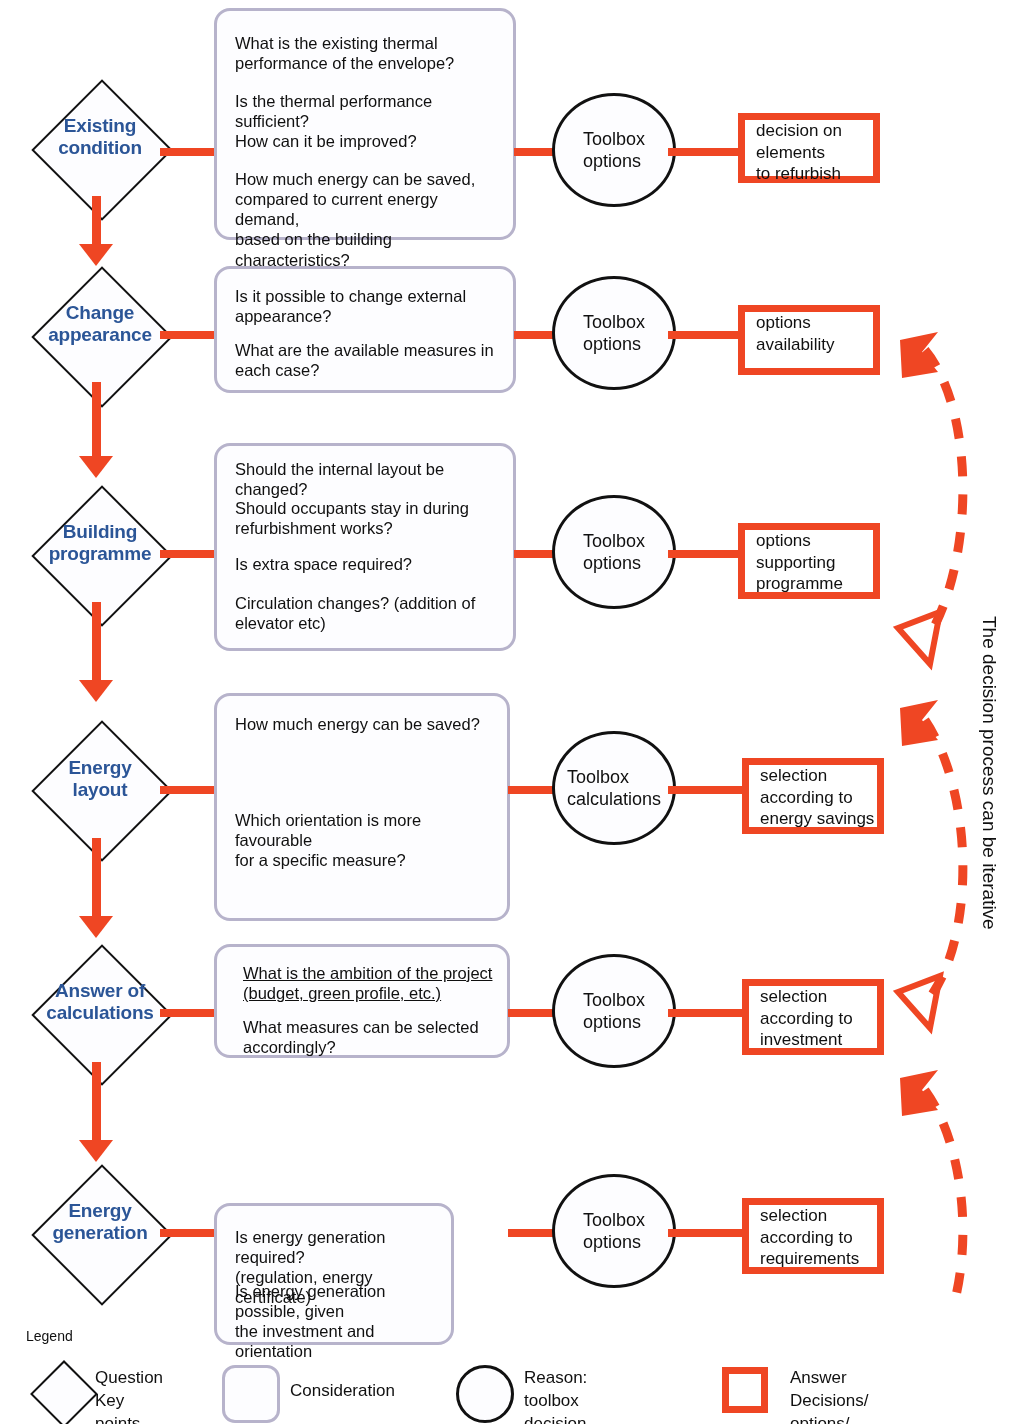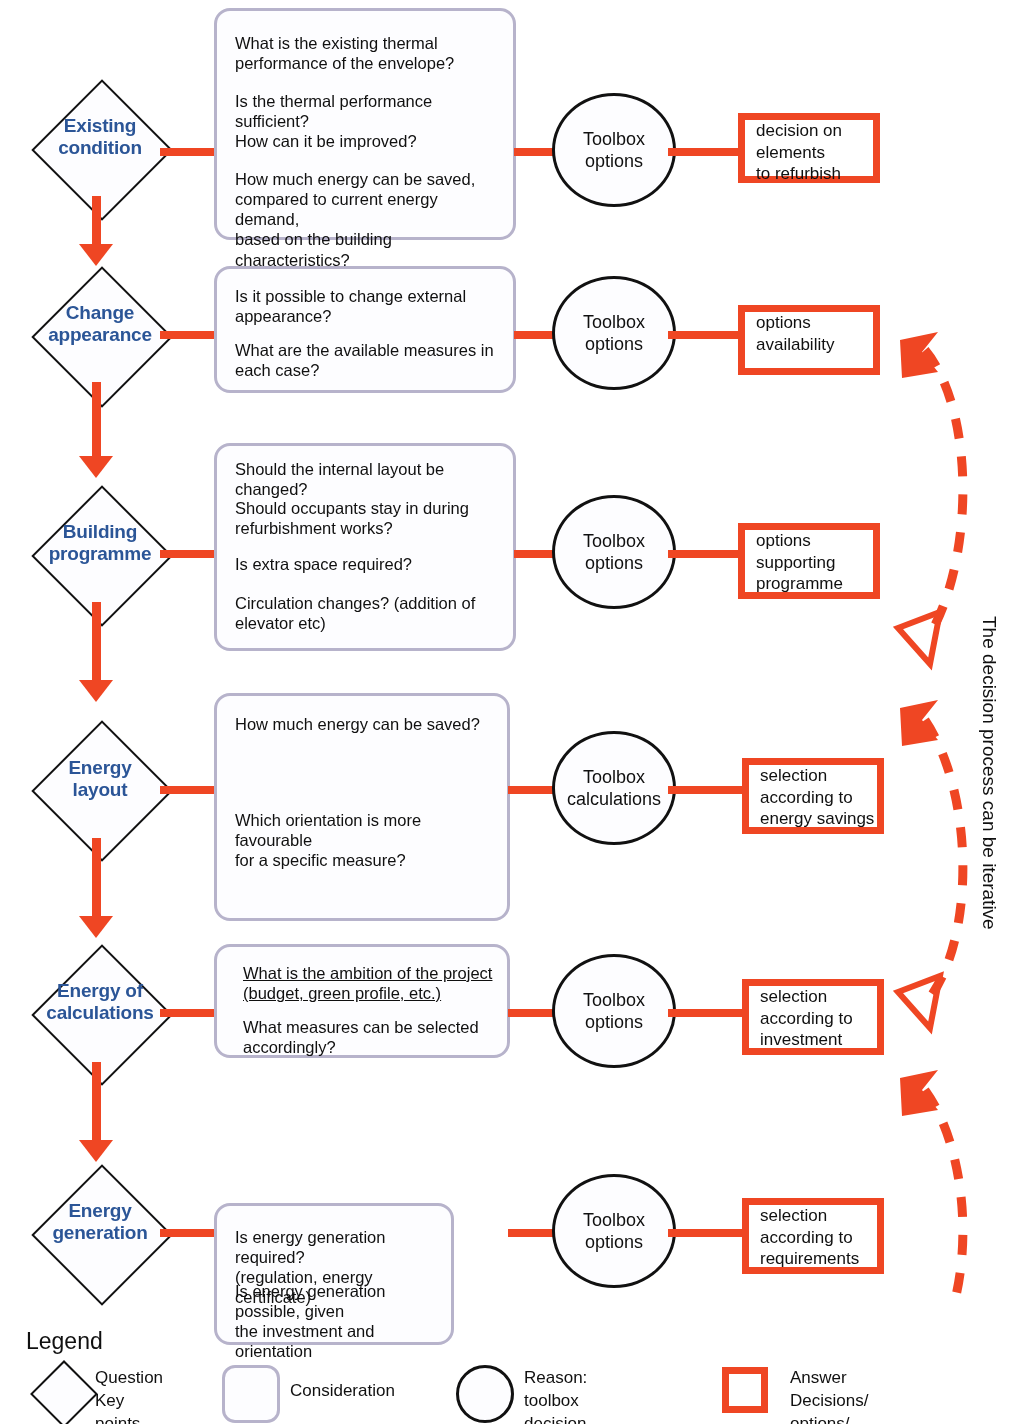--- a/index.html
+++ b/index.html
@@ -58,21 +58,20 @@
     line-height:1.22;
   }
 
   
   .circle{
     position:absolute;
     border:3px solid #111111;
     border-radius:50%;
     background:#fdfdff;
     display:flex;align-items:center;justify-content:center;
-    text-align:center;
     font-size:18px;
     line-height:1.24;
     color:#101010;
     box-sizing:border-box;
   }
 
   
   .answer{
     position:absolute;
     border:7px solid #EF4623;
@@ -92,21 +91,21 @@
     color:#101010;
     white-space:nowrap;
     transform-origin:0 0;
     transform:rotate(90deg);
   }
   #dashcurve{position:absolute;left:880px;top:300px;}
 
   
   .legend-title{
     position:absolute;
-    font-size:23px;color:#101010;
+    font-size:14px;color:#101010;
   }
   .legend-item{position:absolute;}
   .legend-text{
     position:absolute;
     font-size:17px;color:#101010;line-height:1.35;
   }
   .lg-diamond{
     position:absolute;width:44px;height:44px;
     border:2.5px solid #111111;background:#fdfdff;
     transform:rotate(45deg);
@@ -236,21 +235,21 @@
   <div class="hline" style="left:668px;top:786px;width:84px;"></div>
   <div class="answer" style="left:742px;top:758px;width:142px;height:76px;">
     <span>selection<br>according to<br>energy savings</span>
   </div>
 
   <div class="vline" style="left:92px;top:838px;height:82px;"></div>
   <div class="vtip" style="left:79px;top:916px;"></div>
 
   <div class="diamond" style="left:52px;top:965px;"></div>
   <div class="diamond-label" style="left:5px;top:980px;">
-    <span>Energy of</span><br>
+    <span>Answer of</span><br>
     <span>calculations</span>
   </div>
   <div class="hline" style="left:160px;top:1009px;width:60px;"></div>
 
   <div class="consider" style="left:214px;top:944px;width:296px;height:114px;">
     <div class="q" style="top:16px;left:26px;text-decoration:underline;">What is the ambition of the project<br>(budget, green profile, etc.)</div>
     <div class="q" style="top:70px;left:26px;">What measures can be selected<br>accordingly?</div>
   </div>
 
   <div class="hline" style="left:508px;top:1009px;width:52px;"></div>

